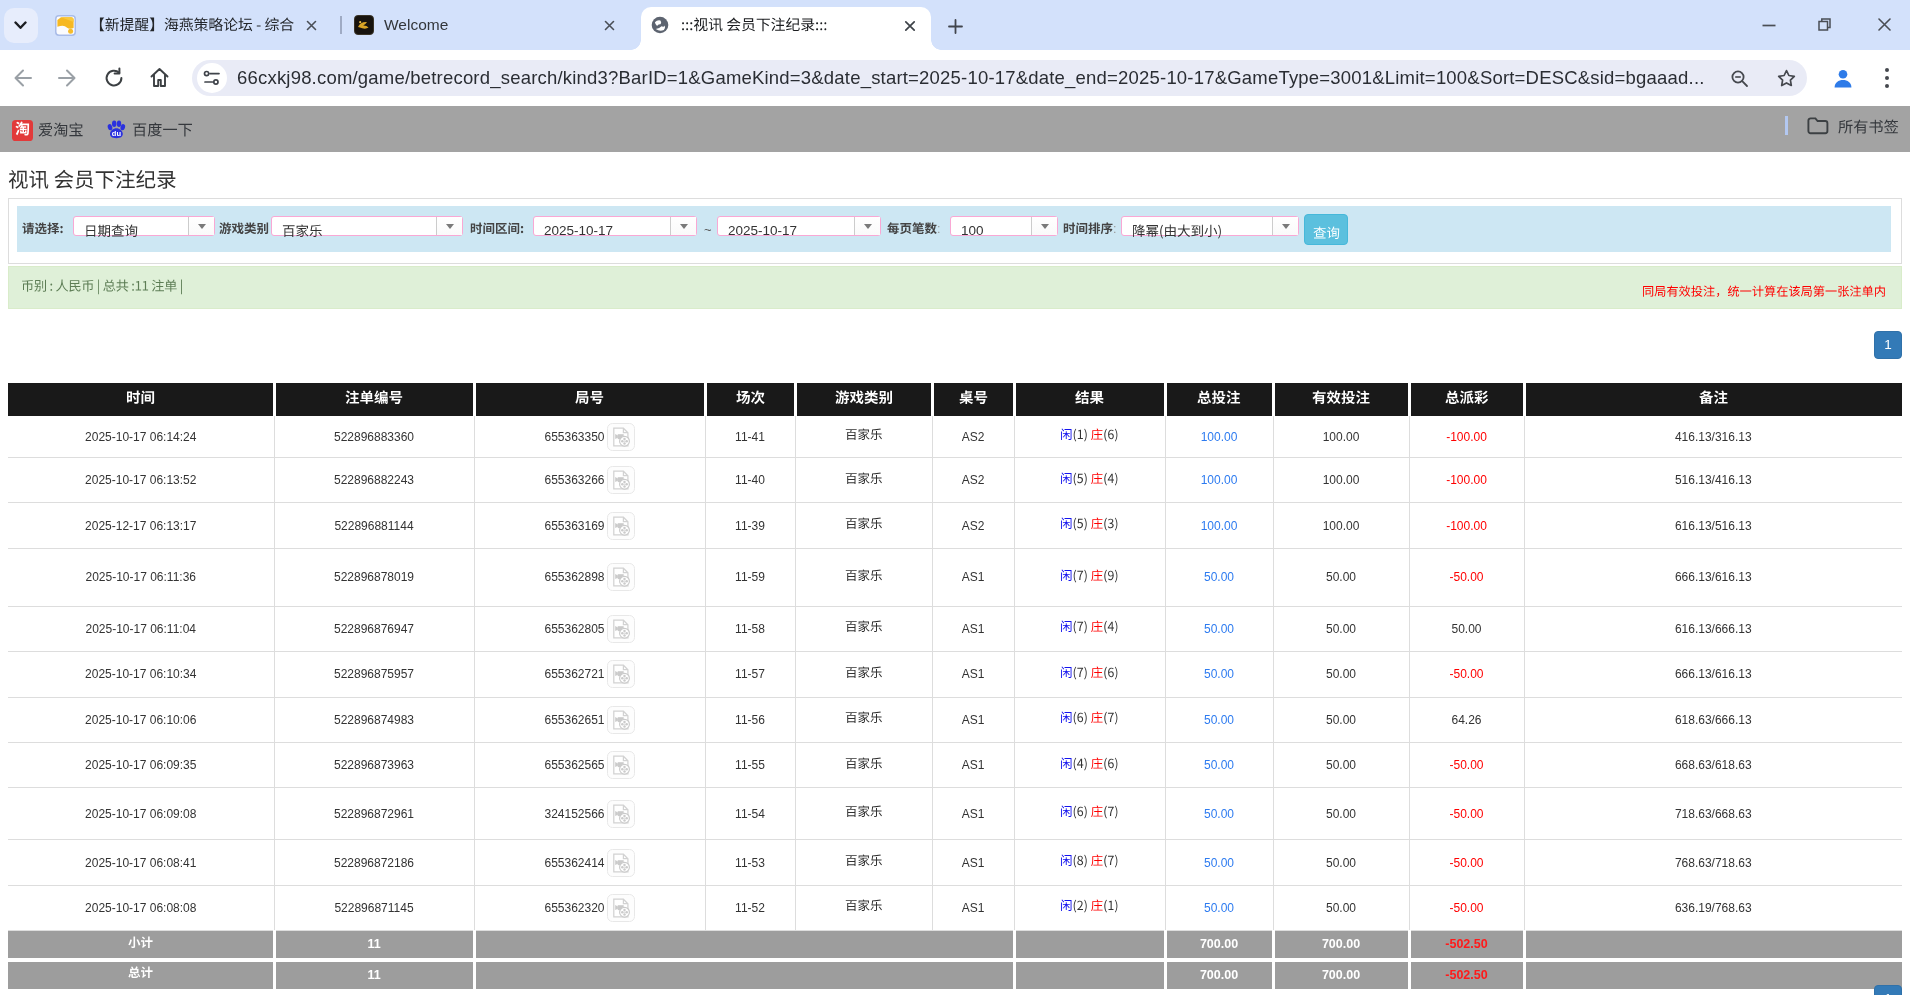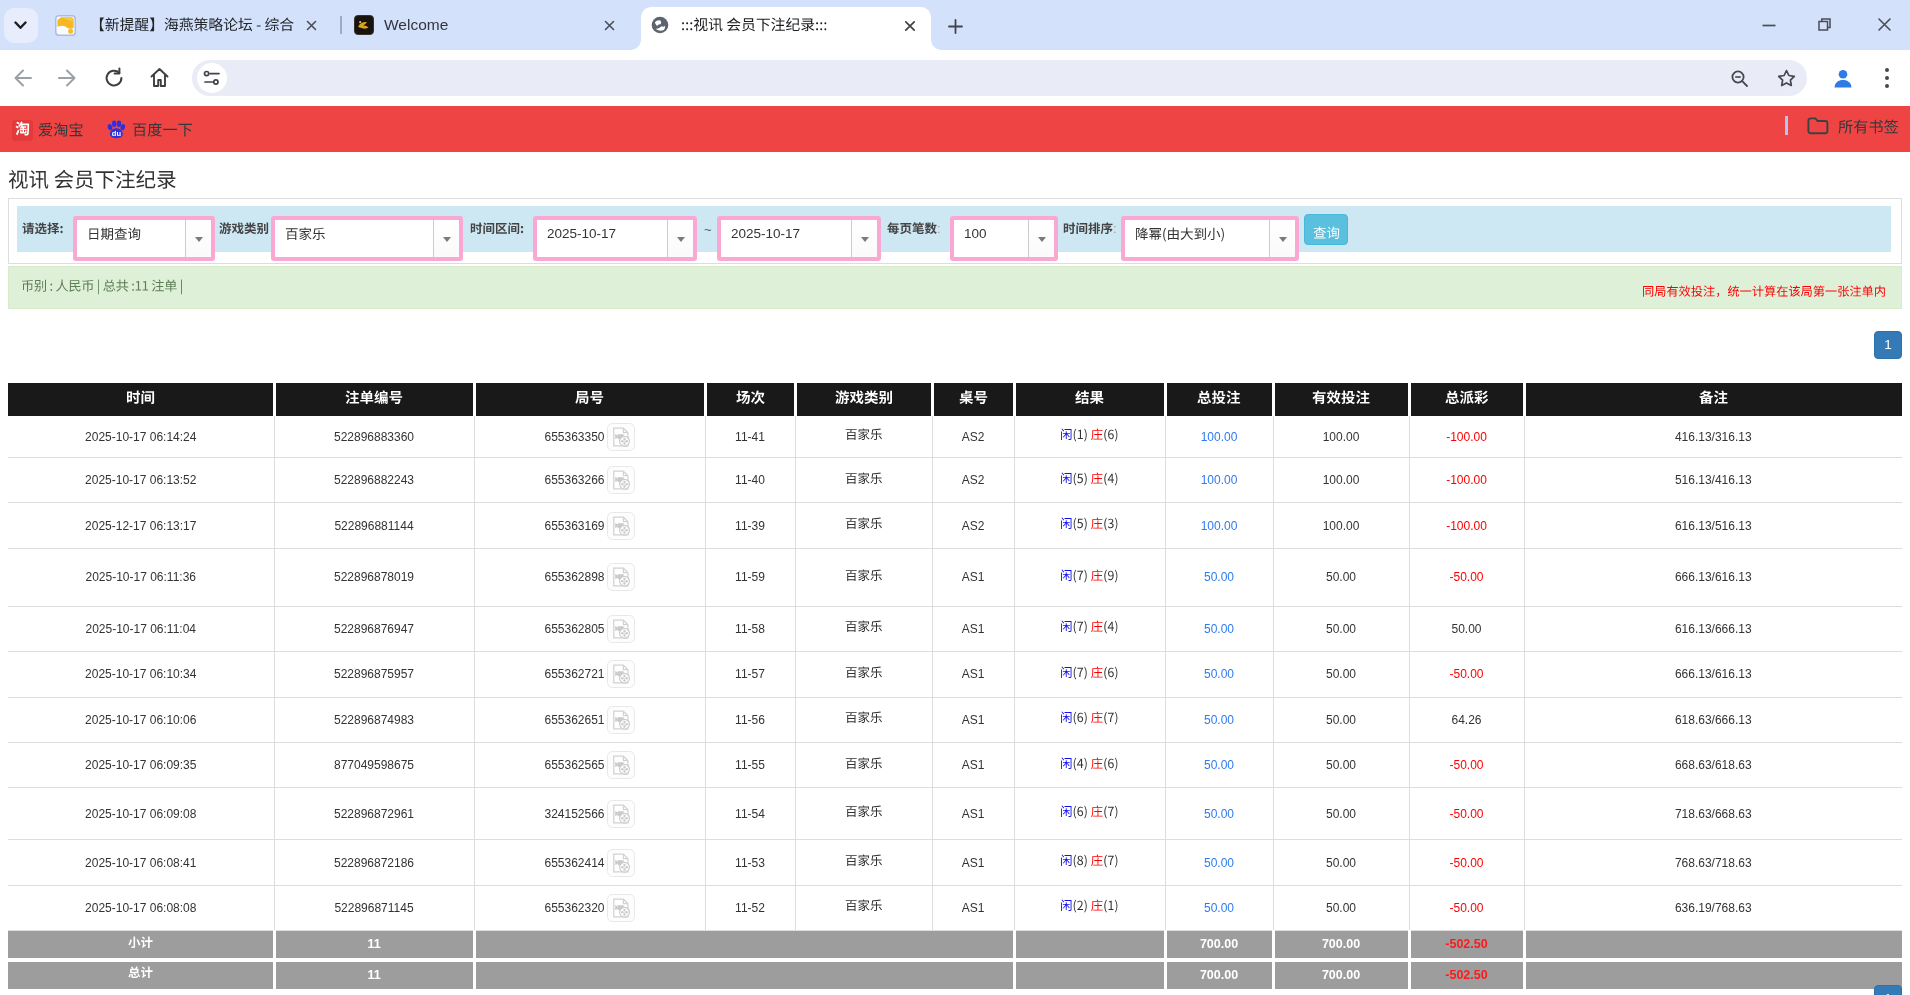--- a/index.html
+++ b/index.html
@@ -10,25 +10,25 @@
 .tabtxt{position:absolute;top:18px;white-space:nowrap;overflow:hidden}
 #activetab{position:absolute;left:641px;top:7px;width:290px;height:43px;background:#fff;
  border-radius:10px 10px 0 0}
 #activetab:before{content:"";position:absolute;left:-10px;bottom:0;width:10px;height:10px;
  background:radial-gradient(circle at 0 0,transparent 9.5px,#fff 10px)}
 #activetab:after{content:"";position:absolute;right:-10px;bottom:0;width:10px;height:10px;
  background:radial-gradient(circle at 10px 0,transparent 9.5px,#fff 10px)}
 #toolbar{position:absolute;left:0;top:50px;width:1910px;height:56px;background:#fff}
 #pill{position:absolute;left:192px;top:10px;width:1615px;height:36px;border-radius:18px;background:#e9ebf6}
 #urltxt{position:absolute;left:237px;top:17px;font-size:18.5px;color:#2a2d33;letter-spacing:0.2px;white-space:nowrap}
-#bookbar{position:absolute;left:0;top:106px;width:1910px;height:46px;background:#ef4444}
+#bookbar{position:absolute;left:0;top:106px;width:1910px;height:46px;background:#a3a3a3}
 #page{position:absolute;left:0;top:152px;width:1910px;height:843px;background:#fff}
 #filterbox{position:absolute;left:8px;top:46px;width:1894px;height:66px;border:1px solid #ddd;background:#fff}
 #bluebar{position:absolute;left:17px;top:54px;width:1874px;height:46px;background:#cde7f3}
-.sel{position:absolute;top:64px;height:45px;background:#fff;border:4px solid #f9a8d4;border-radius:3px}
+.sel{position:absolute;top:64px;height:20px;background:#fff;border:1px solid #f9a8d4;border-radius:3px}
 .sel .arr{position:absolute;right:0;top:0;bottom:0;width:26px;border-left:1px solid #ccc;
  background:linear-gradient(#ffffff,#fafafa)}
 .sel .arr:after{content:"";position:absolute;left:50%;top:50%;margin:-2px 0 0 -4px;
  border:4.5px solid transparent;border-top:5px solid #7a7a7a}
 .sel .txt{position:absolute;left:10px;top:6px;font-size:13.5px;color:#333;white-space:nowrap}
 #qbtn{position:absolute;left:1304px;top:62px;width:44px;height:31px;background:#5bc0de;
  border:1px solid #46b8da;border-radius:4px;text-align:center;line-height:29px}
 #greenbar{position:absolute;left:8px;top:114px;width:1894px;height:43px;background:#dff0d8;border:1px solid #d9ecca}
 .pagbtn{position:absolute;width:28px;height:28px;background:#337ab7;border:1px solid #3071a9;border-radius:4px;
  color:#fff;font-size:13.5px;text-align:center;line-height:26px}
@@ -120,20 +120,21 @@
     <div id="pill"></div>
     <div class="abs" style="left:197px;top:13px;width:30px;height:30px;border-radius:50%;background:#fff"></div>
     <svg class="abs" style="left:203px;top:19px" width="18" height="18" viewBox="0 0 18 18">
       <g stroke="#3f434a" stroke-width="1.7" fill="none" stroke-linecap="round">
         <circle cx="3.6" cy="4.6" r="2.1"></circle>
         <path d="M7 4.6 H16"></path>
         <circle cx="12.9" cy="13" r="2.1"></circle>
         <path d="M2 13 H9.5"></path>
       </g>
     </svg>
+    <div id="urltxt">66cxkj98.com/game/betrecord_search/kind3?BarID=1&amp;GameKind=3&amp;date_start=2025-10-17&amp;date_end=2025-10-17&amp;GameType=3001&amp;Limit=100&amp;Sort=DESC&amp;sid=bgaaad...</div>
     <svg class="abs" style="left:1729px;top:18px" width="21" height="21" viewBox="0 0 21 21">
       <circle cx="9" cy="9" r="5.6" fill="none" stroke="#45484e" stroke-width="1.8"></circle>
       <path d="M6.2 9 H11.8" stroke="#45484e" stroke-width="1.6"></path>
       <path d="M13.2 13.2 L18 18" stroke="#45484e" stroke-width="1.8" stroke-linecap="round"></path>
     </svg>
     <svg class="abs" style="left:1776px;top:18px" width="21" height="21" viewBox="0 0 21 21">
       <path d="M10.5 2.6 L12.9 7.5 L18.3 8.3 L14.4 12.1 L15.3 17.5 L10.5 14.9 L5.7 17.5 L6.6 12.1 L2.7 8.3 L8.1 7.5 Z" fill="none" stroke="#45484e" stroke-width="1.7" stroke-linejoin="round"></path>
     </svg>
     <svg class="abs" style="left:1831px;top:16px" width="24" height="24" viewBox="0 0 24 24">
       <circle cx="12" cy="8.2" r="4.3" fill="#2e7be8"></circle>
@@ -512,21 +513,21 @@
               <path d="M37.5 3.5V6.1H34.2V7H37.5V10.7H33.3V11.6H42.6V10.7H38.4V7H42V6.1H38.4V3.5ZM36.6 0.7C36.8 1.1 37.1 1.8 37.3 2.2H32.3V5.5C32.3 7.3 32.2 9.8 31.2 11.7C31.4 11.8 31.8 12 32 12.1C33.1 10.2 33.2 7.4 33.2 5.5V3.1H42.5V2.2H37.5L38.2 2C38.1 1.5 37.8 0.9 37.5 0.4Z" fill="#ff0000"></path>
               <path d="M46.2 13.4 46.9 13.1C45.8 11.4 45.3 9.2 45.3 7.1C45.3 5 45.8 2.9 46.9 1.1L46.2 0.8C45 2.7 44.3 4.7 44.3 7.1C44.3 9.6 45 11.6 46.2 13.4ZM49.9 11H51.1C51.2 7.4 51.6 5.3 53.8 2.5V1.8H48V2.8H52.5C50.7 5.3 50.1 7.5 49.9 11ZM55.6 13.4C56.7 11.6 57.4 9.6 57.4 7.1C57.4 4.7 56.7 2.7 55.6 0.8L54.9 1.1C56 2.9 56.5 5 56.5 7.1C56.5 9.2 56 11.4 54.9 13.1Z" fill="#333333"></path>
             </svg></td>
           <td class="blue">50.00</td>
           <td>50.00</td>
           <td class="">64.26</td>
           <td>618.63/666.13</td>
         </tr>
         <tr style="height:45.4px">
           <td>2025-10-17 06:09:35</td>
-          <td>877049598675</td>
+          <td>522896873963</td>
           <td><span style="vertical-align:middle">655362565</span><svg class="vicon" width="28" height="28" viewBox="0 0 28 28">
               <rect x="0.5" y="0.5" width="27" height="27" rx="5" fill="#fdfdfd" stroke="#e8e8e8"></rect>
               <path d="M6.8 5.2 H16.4 L20.9 9.7 V22.8 H6.8 Z" fill="#fff" stroke="#d2d2d2" stroke-width="1.25"></path>
               <path d="M16.4 5.2 V9.7 H20.9" fill="none" stroke="#d2d2d2" stroke-width="1.25"></path>
               <path d="M10.7 11.2 h6 v4.9 h-6 Z" fill="#cbcbcb"></path>
               <path d="M10.9 12.4 L8.2 11.1 v5 l2.7-1.3Z" fill="#cbcbcb"></path>
               <circle cx="17.5" cy="18.2" r="4.9" fill="#fff" stroke="#cbcbcb" stroke-width="1.15"></circle>
               <circle cx="17.5" cy="16" r="1.25" fill="#cbcbcb"></circle>
               <circle cx="17.5" cy="20.4" r="1.25" fill="#cbcbcb"></circle>
               <circle cx="15.3" cy="18.2" r="1.25" fill="#cbcbcb"></circle>

